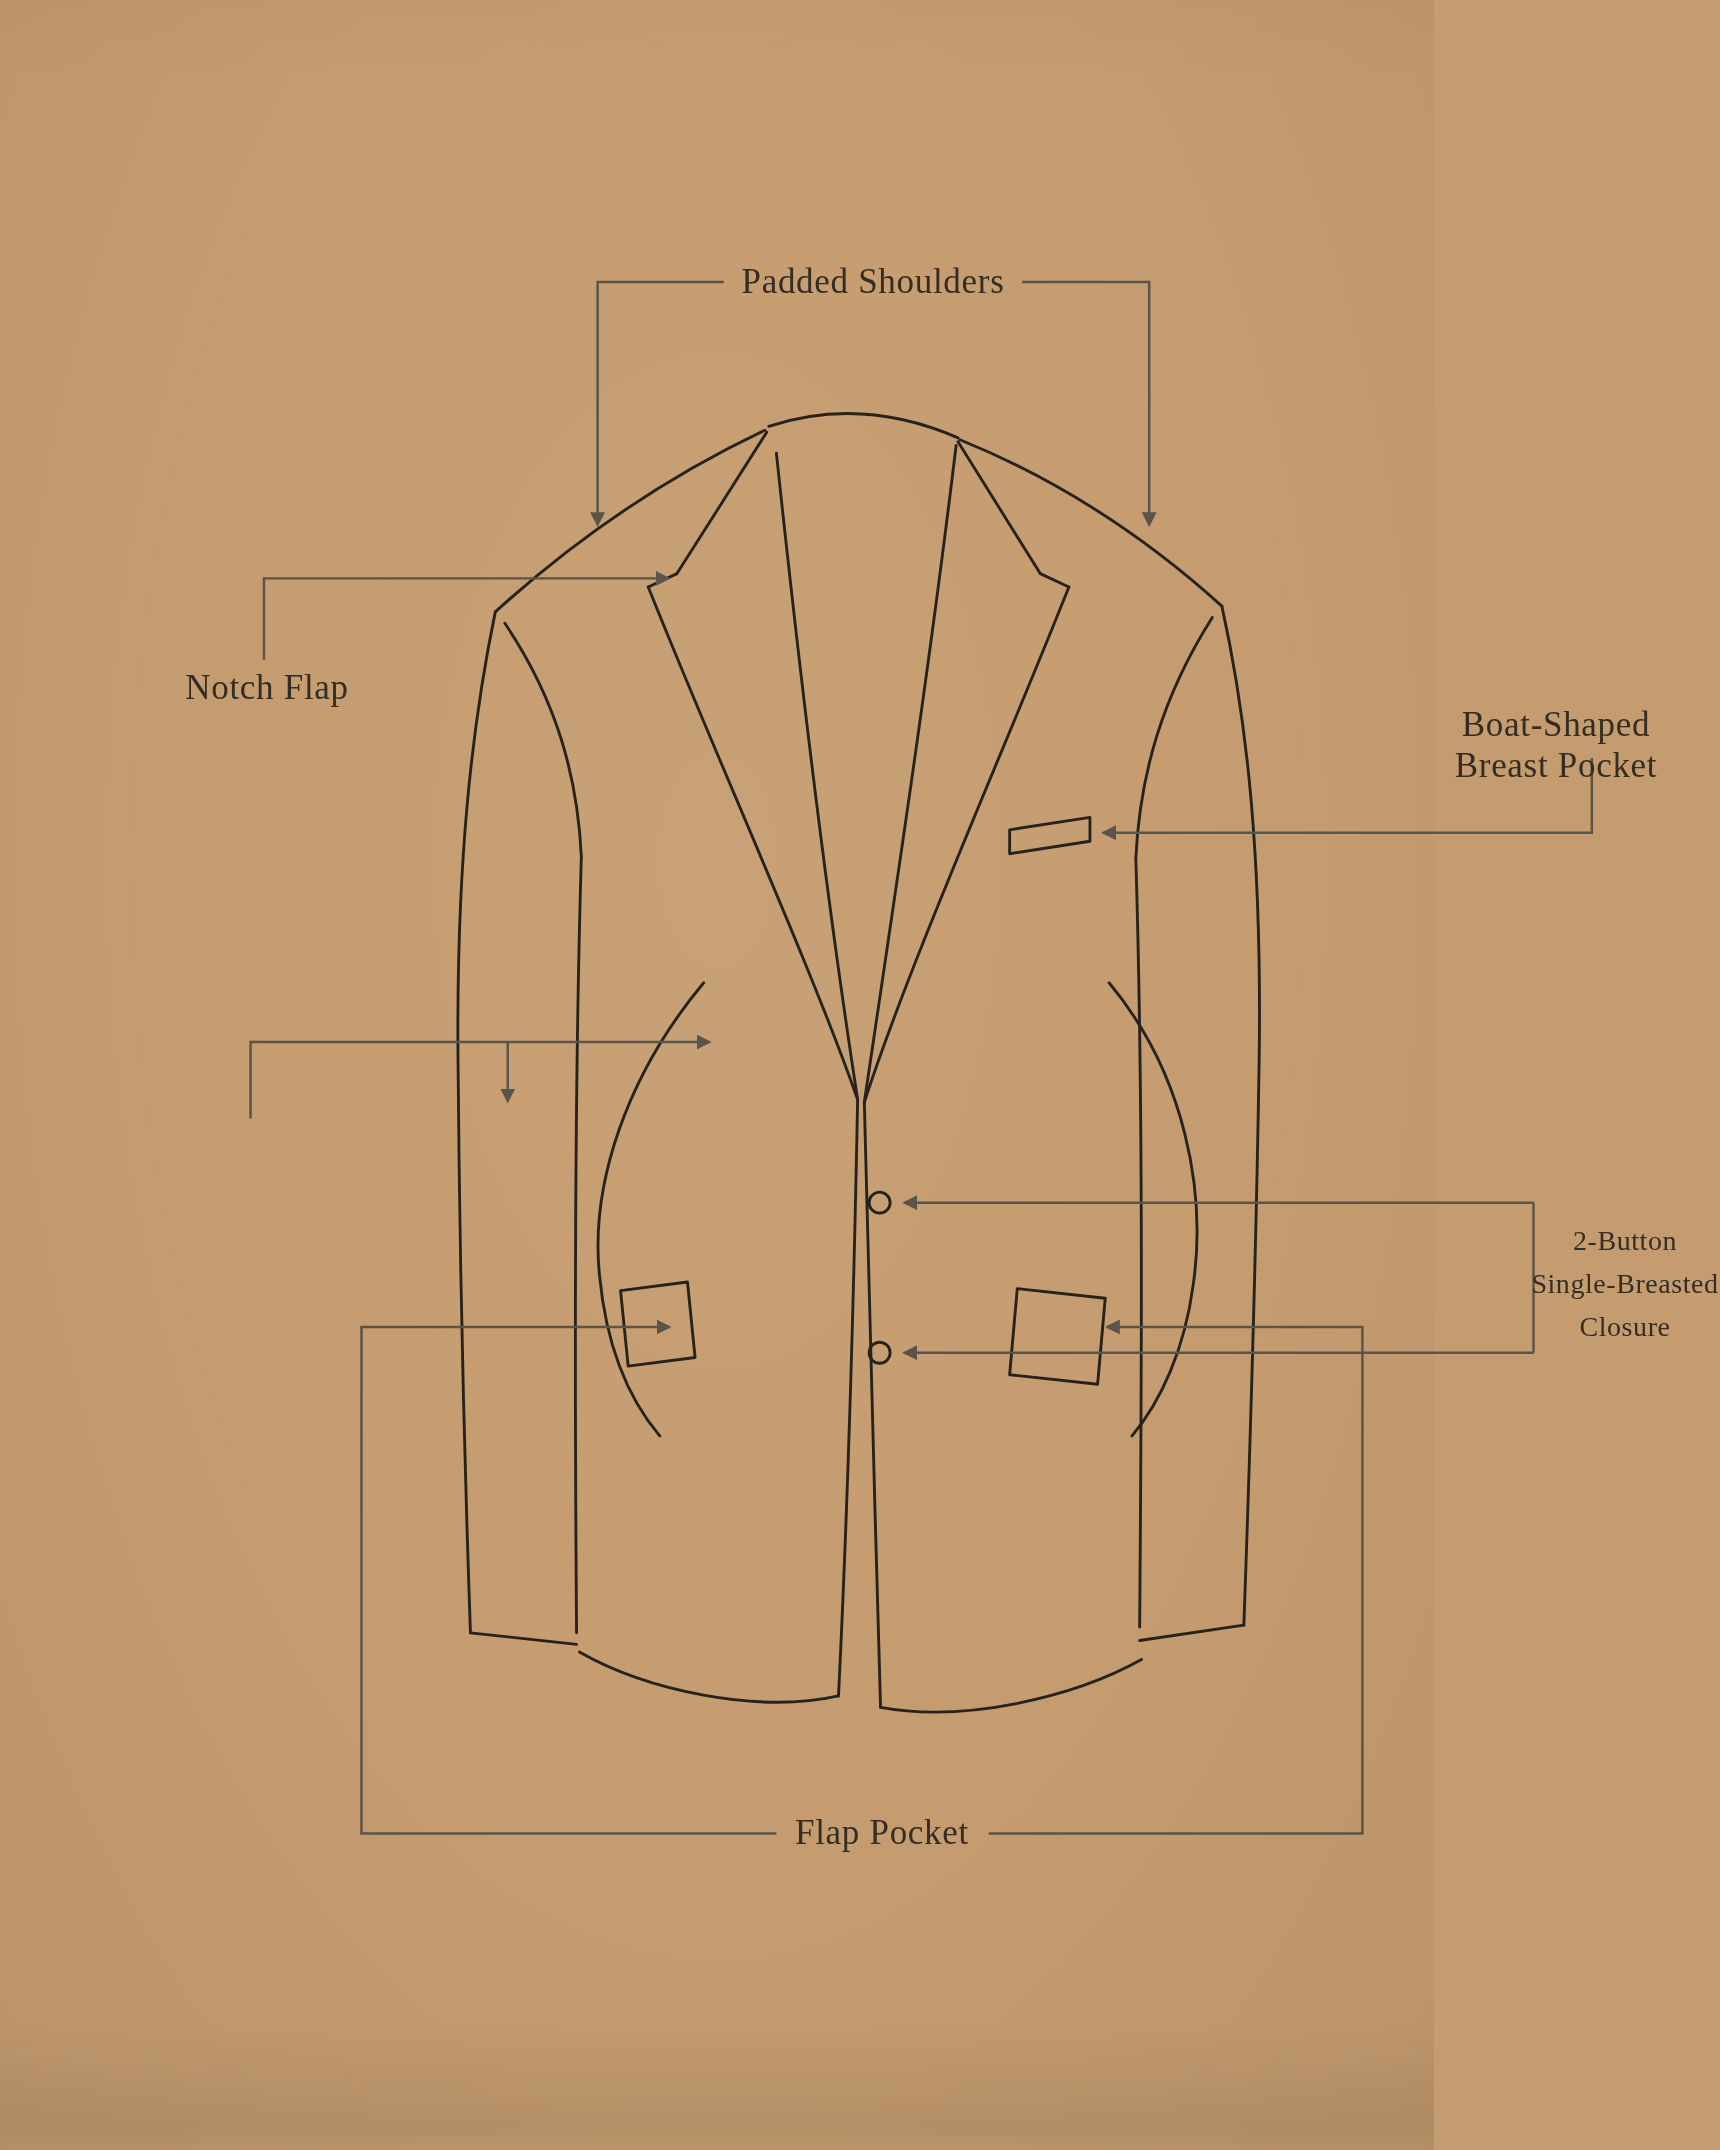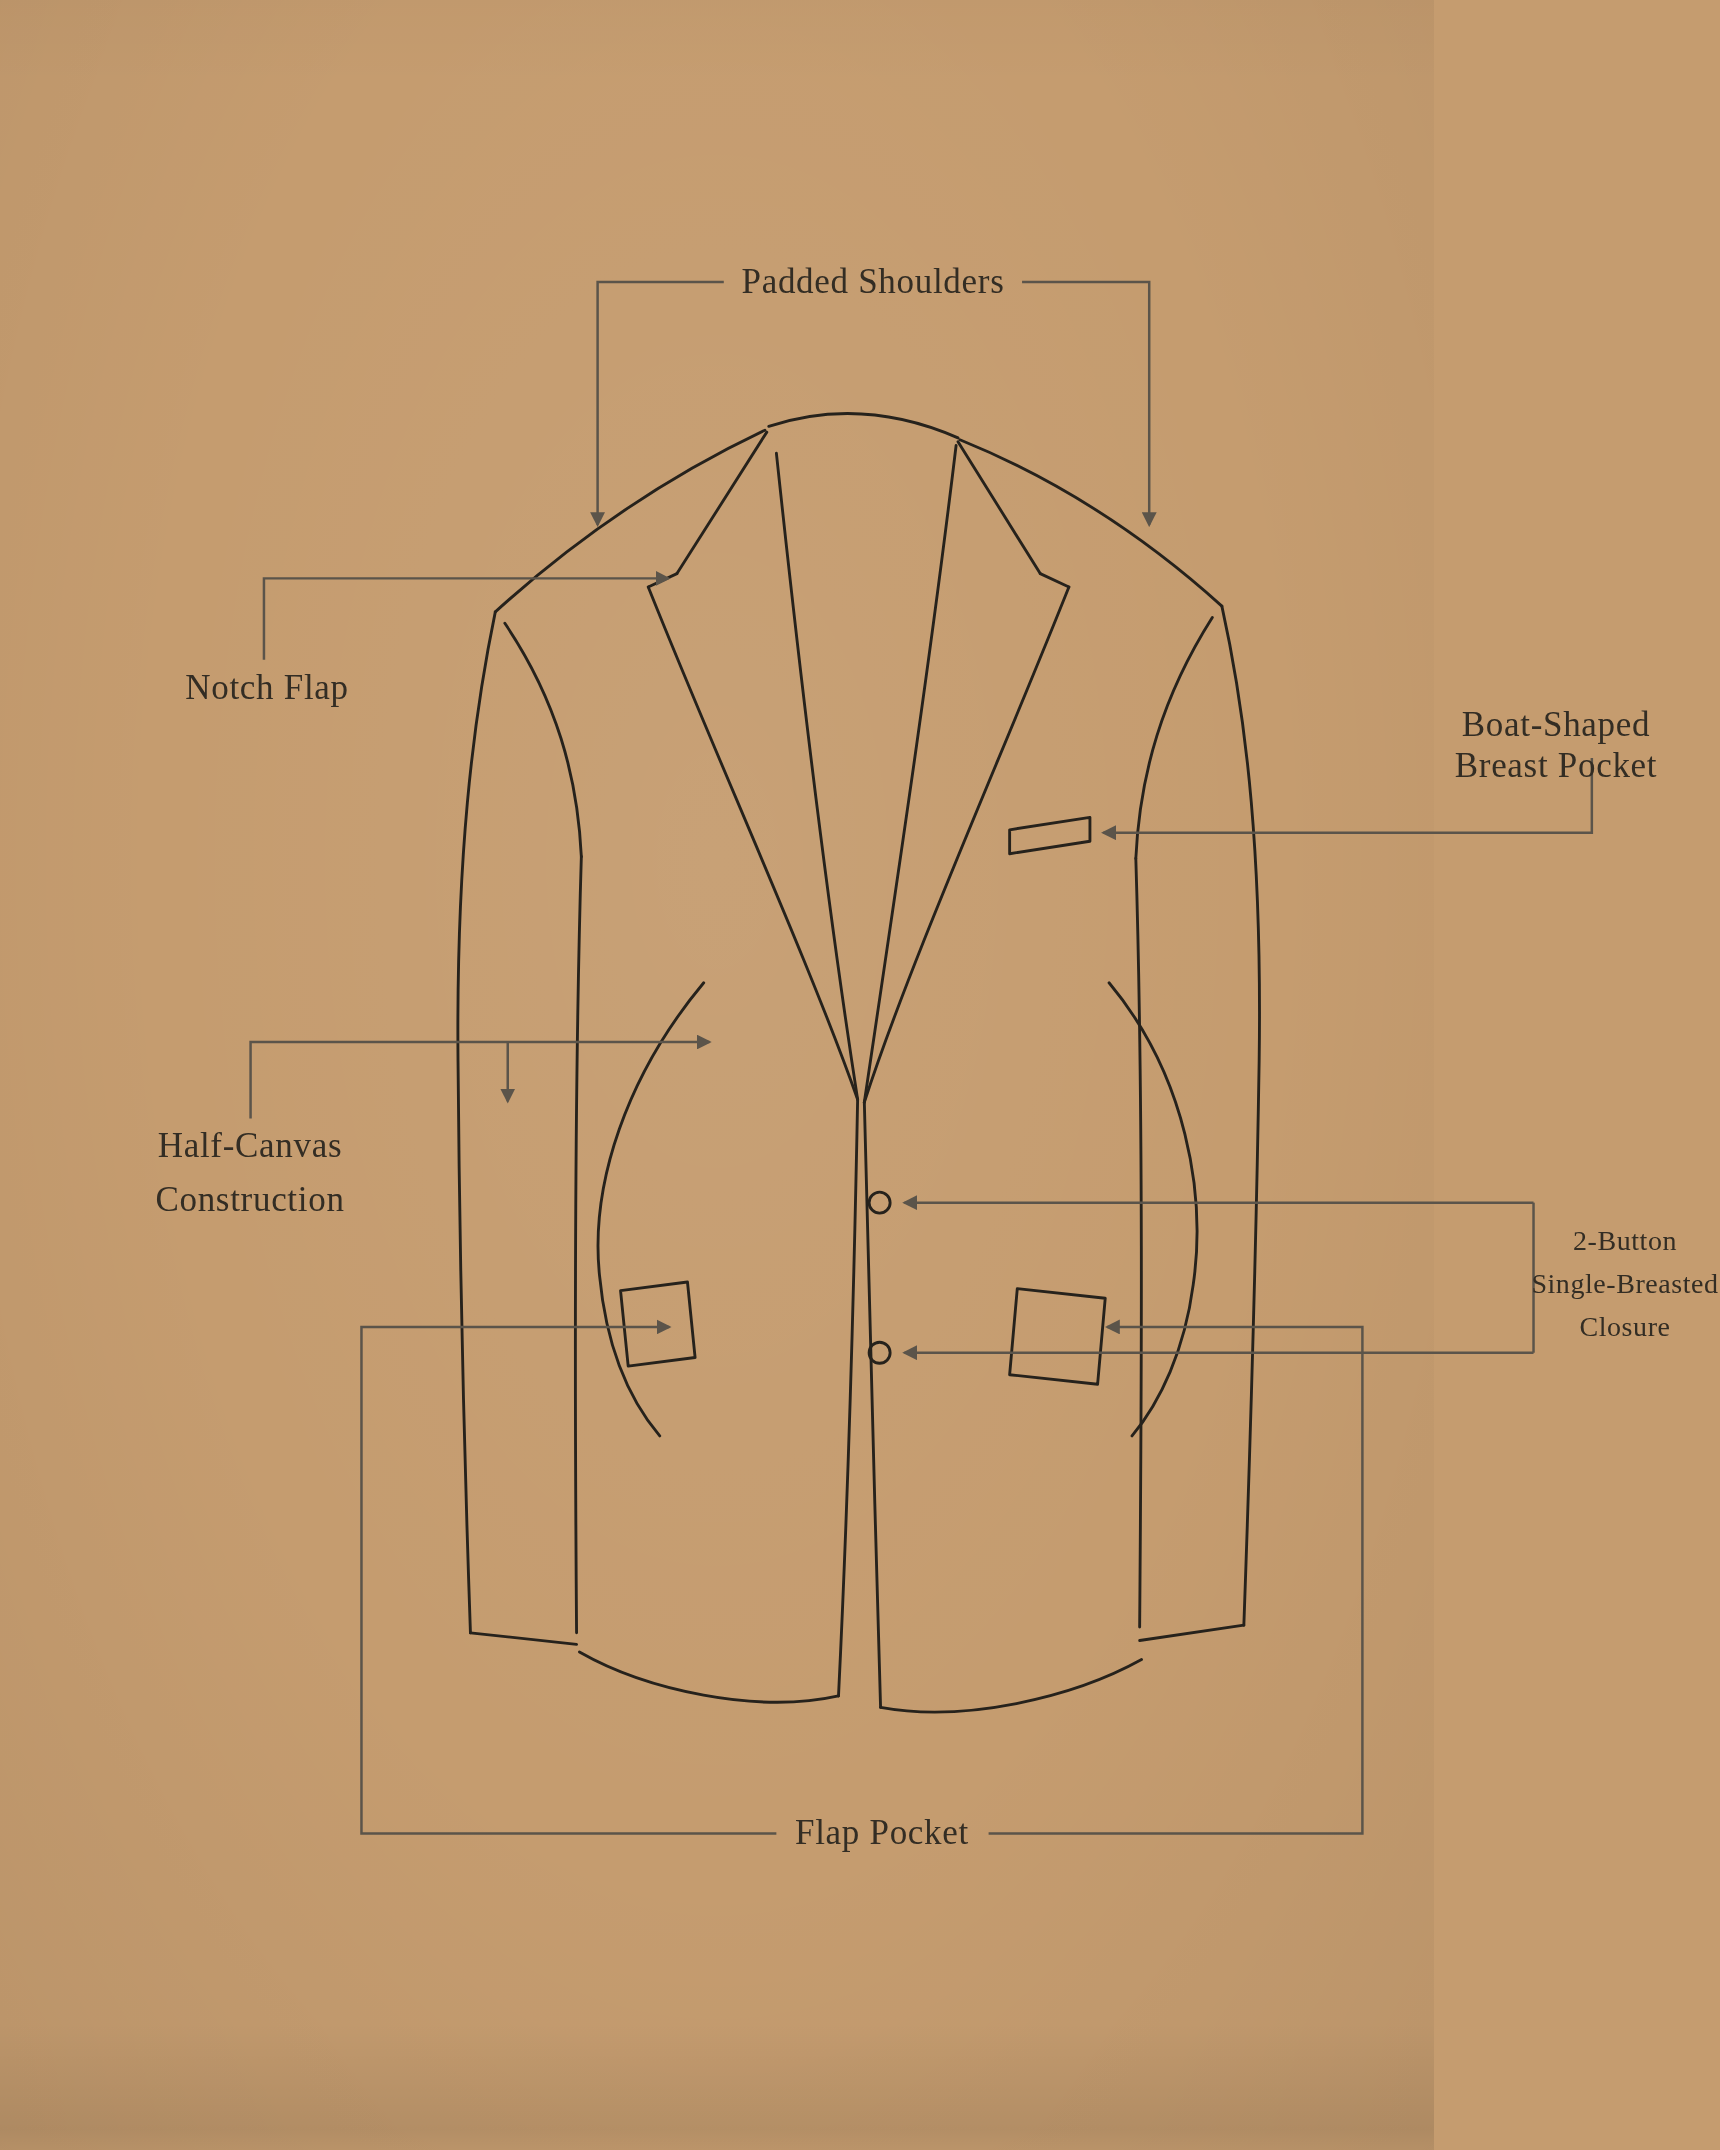--- a/index.html
+++ b/index.html
@@ -121,24 +121,20 @@
 
   <div class="label" style="left:267px;top:688px;">
     <span class="ln">Notch Flap</span>
   </div>
 
   <div class="label label-breast-pocket" style="left:1556px;top:714px;margin-top:31px;">
     <span class="ln">Boat-Shaped</span>
     <span class="ln">Breast Pocket</span>
   </div>
 
-  <div class="label label-half-canvas" style="left:250px;top:1173px;">
-    <span class="ln">Half-Canvas</span>
-    <span class="ln">Construction</span>
-  </div>
 
   <div class="label label-two-button" style="left:1625px;top:1283px;">
     <span class="ln">2-Button</span>
     <span class="ln">Single-Breasted</span>
     <span class="ln">Closure</span>
   </div>
 
   <div class="label" style="left:882px;top:1833px;">
     <span class="ln">Flap Pocket</span>
   </div>

